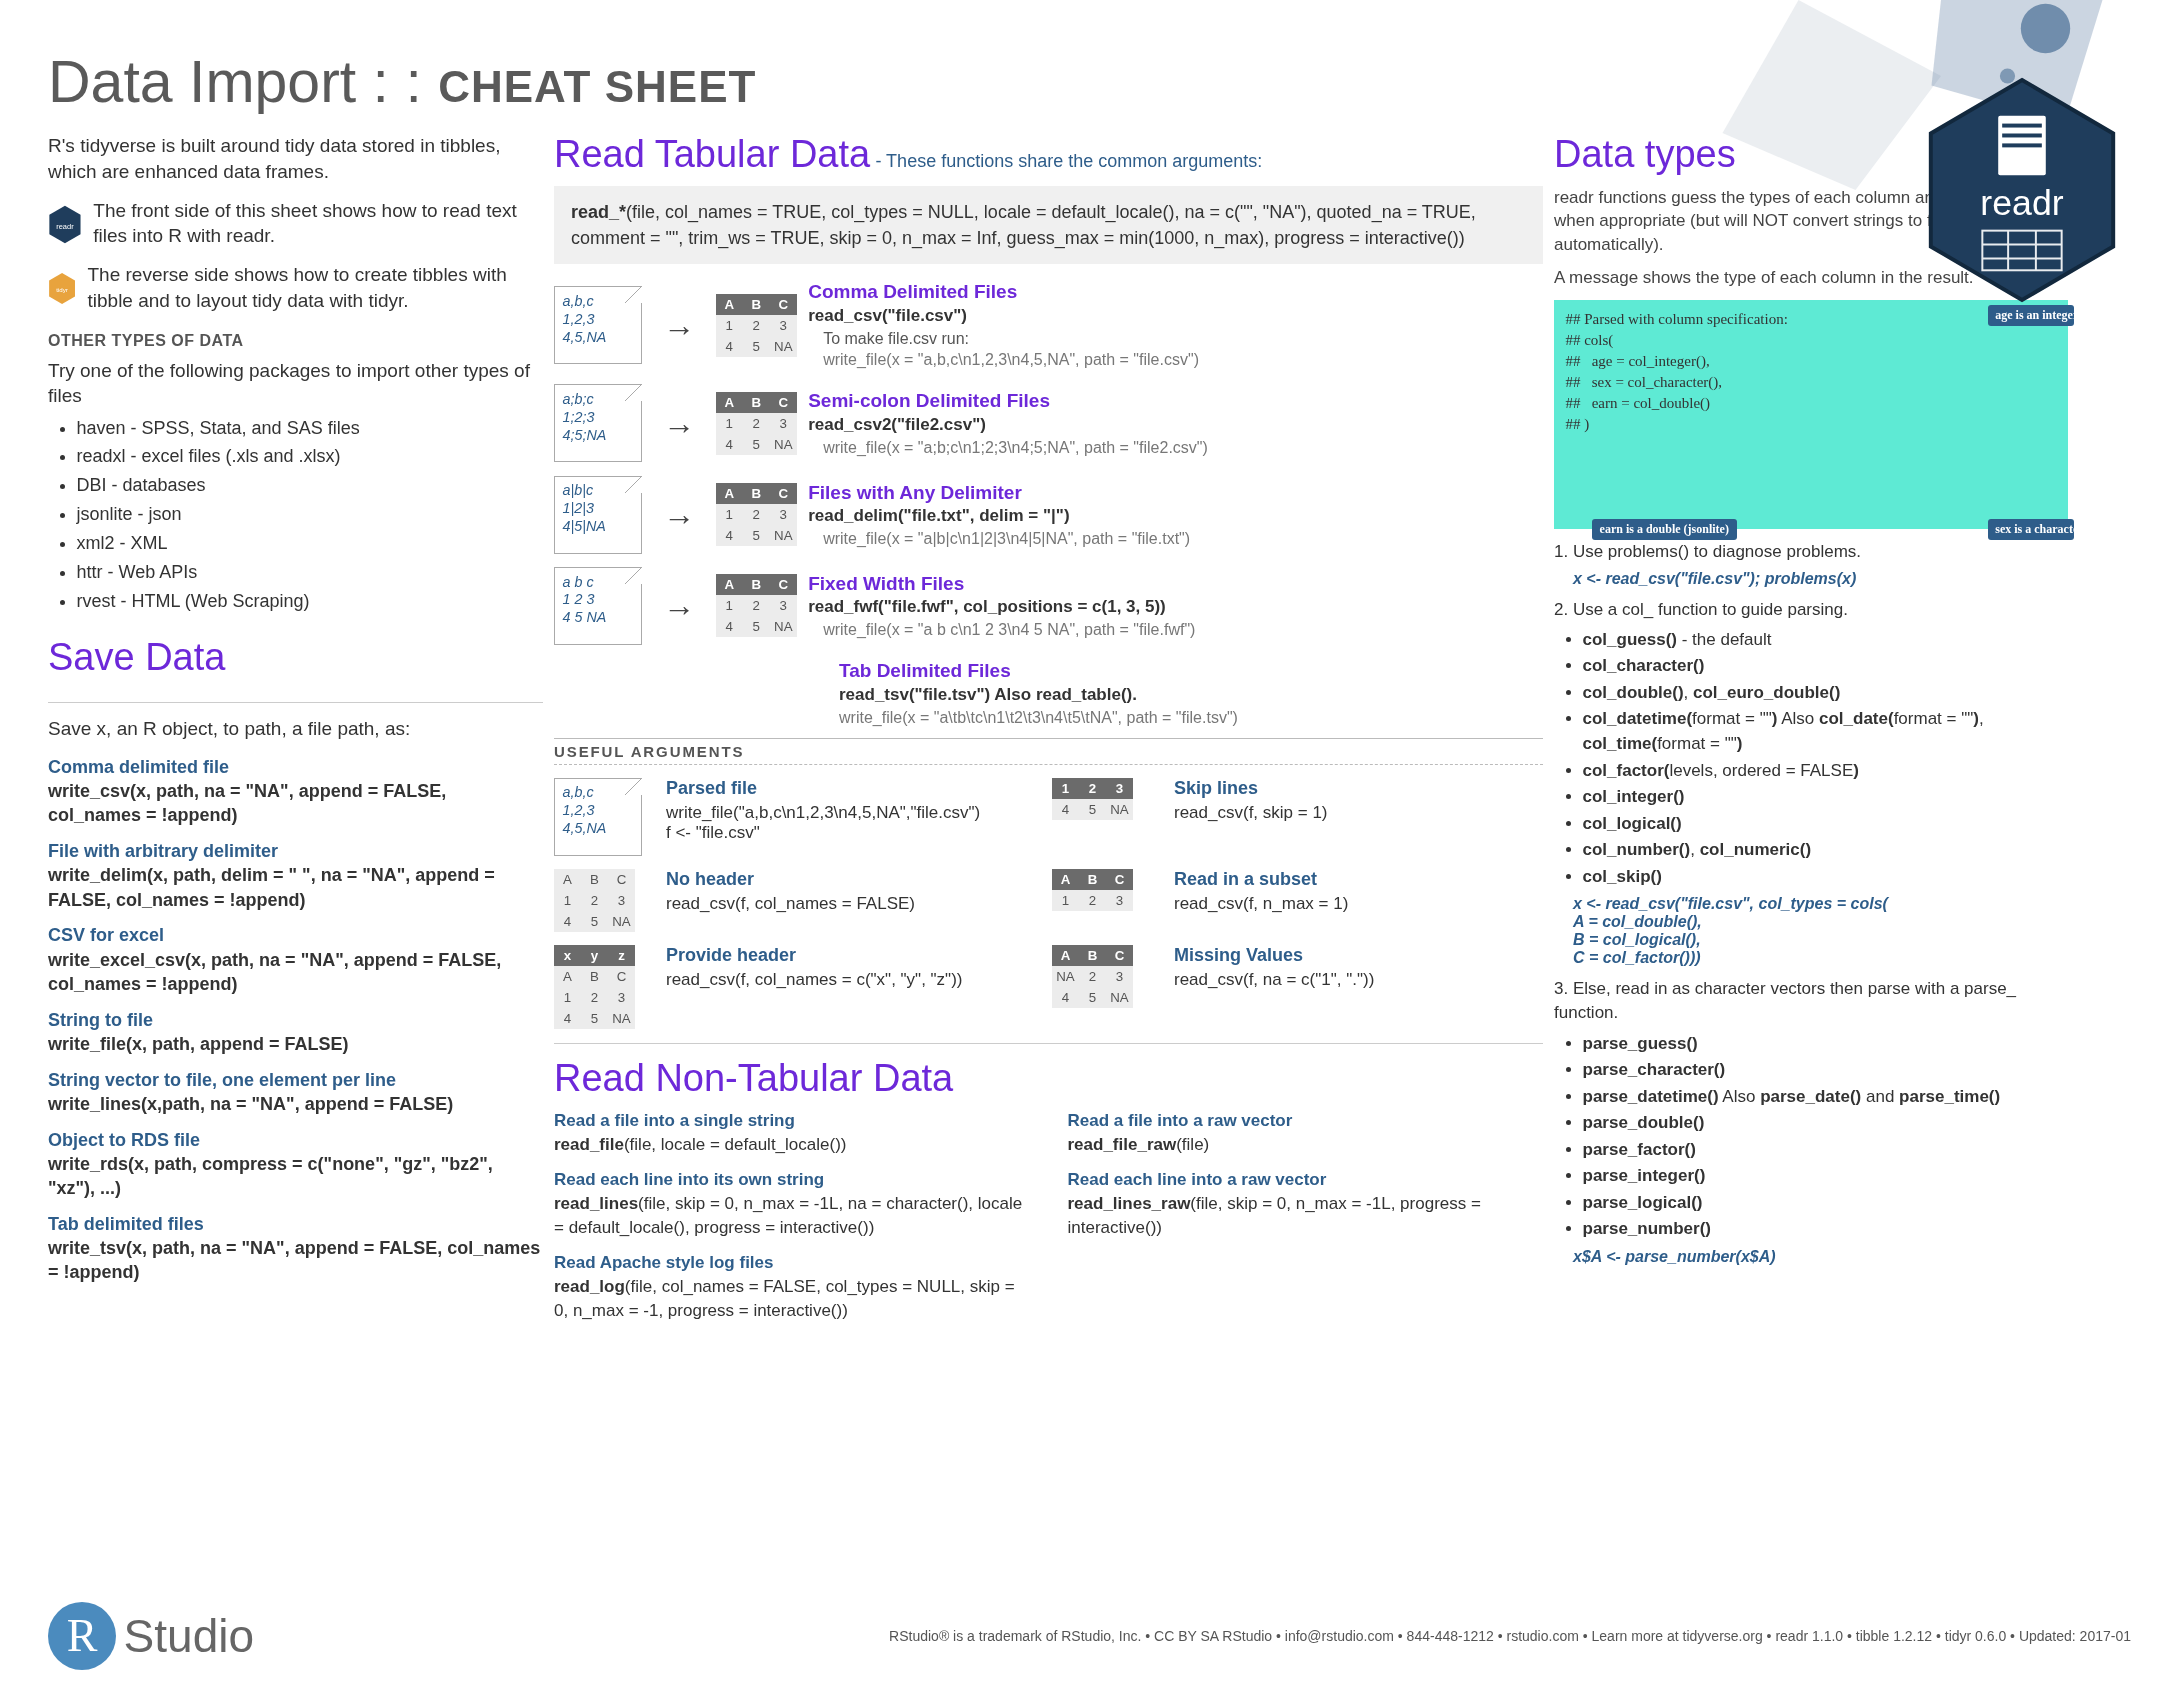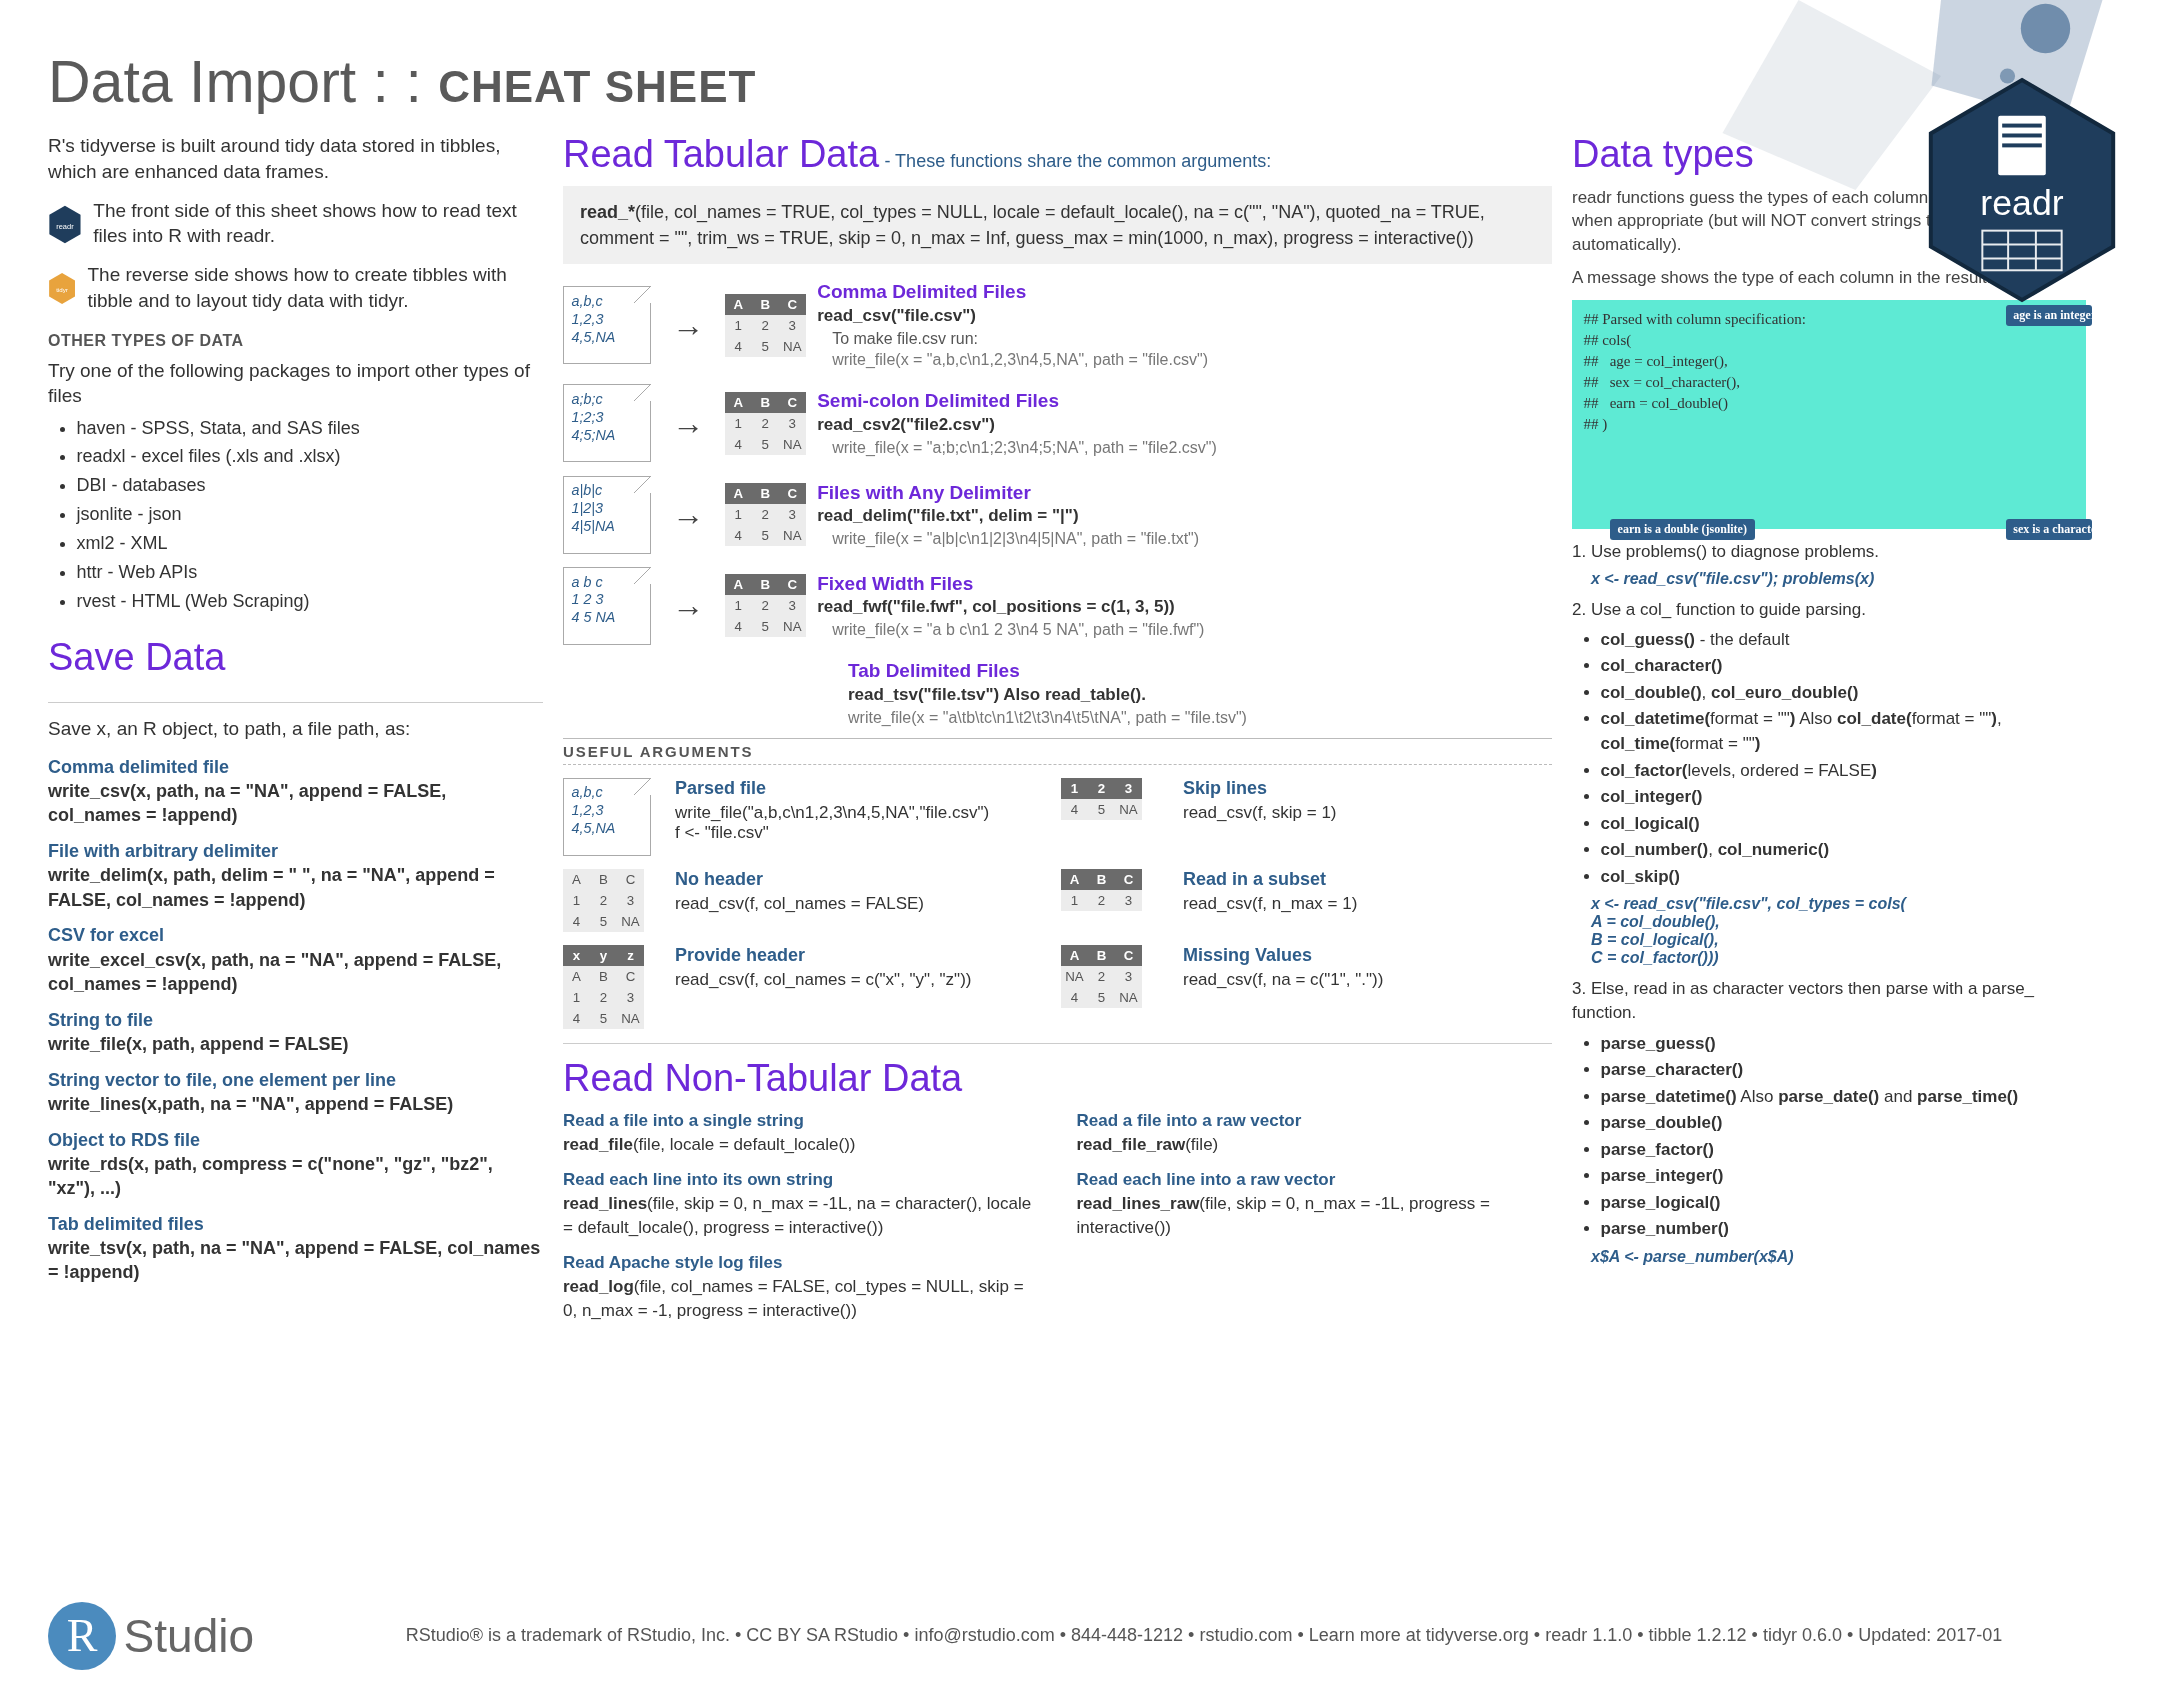--- a/index.html
+++ b/index.html
@@ -10,21 +10,21 @@
     background: #ffffff;
     position: relative;
     color: #333;
     font-size: 19px;
     overflow: hidden;
   }
   .geo { position:absolute; top:0; right:0; width:856px; height:285px; z-index:0; }
   .page { position:relative; z-index:1; padding: 48px 48px 0 48px; }
   .title { font-size: 59px; font-weight: 300; color: #5a5a5a; margin-bottom: 17px; }
   .title .cs { font-weight:700; letter-spacing:1px; font-size:44px; }
-  .cols { display:flex; gap:20px; }
+  .cols { display:flex; gap:11px; }
   .col1 { width:495px; }
   .col2 { width:989px; }
   .col3 { width:514px; }
   h2.sec { font-size:38px; font-weight:400; color:#6d28d9; margin-bottom:9.5px; display:inline-block;}
   .subnote { font-size:18px; color:#2e5d8a; font-weight:400; }
   .intro { font-size:19px; line-height:1.35; margin-bottom:13.3px; }
   .iconrow { display:flex; gap:11.4px; margin-bottom:11.4px; align-items:flex-start; }
   .subh { font-weight:700; color:#555; font-size:16px; letter-spacing:0.5px; margin:17px 0 7.6px; text-transform:uppercase;}
   ul.bul { list-style: disc; padding-left:28.5px; font-size:18px; line-height:1.5; }
   ul.bul li { margin-bottom:1.9px; }
@@ -514,15 +514,15 @@
       <div class="stepem" style="padding-left:19px; margin-top:5.7px;">x$A &lt;- parse_number(x$A)</div>
     </div>
   </div>
 </div>
 
 <div class="footer">
   <div style="display:flex; align-items:center; gap:7.6px;">
     <div class="rlogo">R</div>
     <div class="studiotxt">Studio</div>
   </div>
-  <div style="flex:1; text-align:center; font-size:18px;">RStudio® is a trademark of RStudio, Inc.  •  CC BY SA  RStudio  •  info@rstudio.com  •  844-448-1212  •  rstudio.com  •  Learn more at tidyverse.org  •  readr  1.1.0  •  tibble  1.2.12  •  tidyr  0.6.0  •  Updated: 2017-01</div>
+  <div style="flex:1; text-align:right; font-size:14px;">RStudio® is a trademark of RStudio, Inc.  •  CC BY SA  RStudio  •  info@rstudio.com  •  844-448-1212  •  rstudio.com  •  Learn more at tidyverse.org  •  readr  1.1.0  •  tibble  1.2.12  •  tidyr  0.6.0  •  Updated: 2017-01</div>
 </div>
 
 
 </body></html>

